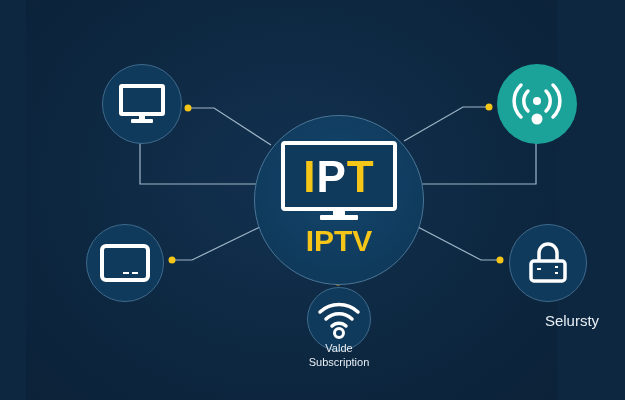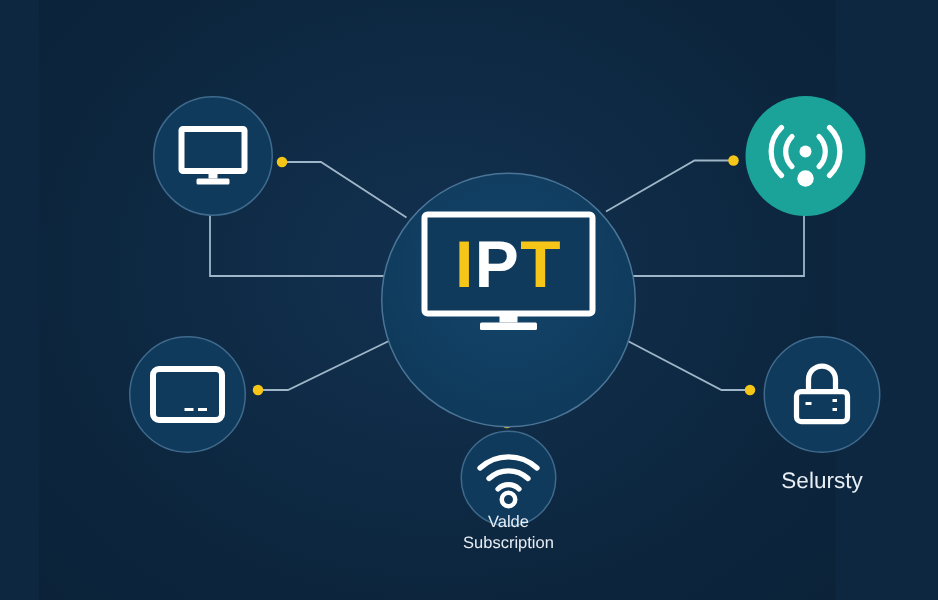--- a/index.html
+++ b/index.html
@@ -44,20 +44,21 @@
   <div class="node dark" style="left:228px;top:115px;width:170px;height:170px;background:radial-gradient(circle at 50% 40%,#14466c 0%,#0f3a5c 70%);border-color:#4a7596;">
   </div>
   <svg style="position:absolute;left:254px;top:140px;" width="118" height="82">
     <rect x="3" y="3" width="112" height="66" rx="2" fill="#0f3a5c" stroke="#ffffff" stroke-width="4"></rect>
     <rect x="53" y="69" width="12" height="6" fill="#ffffff"></rect>
     <rect x="40" y="75" width="38" height="5" rx="1" fill="#ffffff"></rect>
   </svg>
   <div class="center-text" style="left:254px;top:145px;width:118px;height:64px;line-height:64px;font-size:44px;letter-spacing:1px;">
     <span style="color:#f5c518;">I</span><span style="color:#ffffff;">P</span><span style="color:#f5c518;">T</span>
   </div>
+  <div class="center-text" style="left:254px;top:224px;width:118px;font-size:30px;color:#f5c518;">IPTV</div>
 
   <div class="node dark" style="left:76px;top:64px;width:80px;height:80px;">
     <svg width="48" height="42">
       <rect x="3" y="3" width="42" height="28" rx="1" fill="none" stroke="#ffffff" stroke-width="4"></rect>
       <rect x="21" y="31" width="6" height="5" fill="#ffffff"></rect>
       <rect x="13" y="36" width="22" height="4" rx="1" fill="#ffffff"></rect>
     </svg>
   </div>
 
   <div class="node teal" style="left:471px;top:64px;width:80px;height:80px;">
@@ -83,21 +84,21 @@
 
   <div class="node dark" style="left:483px;top:224px;width:78px;height:78px;">
     <svg width="40" height="44">
       <path d="M11 20 V12 A9 9 0 0 1 29 12 V20" fill="none" stroke="#ffffff" stroke-width="3.5"></path>
       <rect x="3" y="20" width="34" height="20" rx="3" fill="none" stroke="#ffffff" stroke-width="3.5"></rect>
       <rect x="9" y="27" width="4" height="2" fill="#ffffff"></rect>
       <rect x="27" y="25" width="3" height="2" fill="#ffffff"></rect>
       <rect x="27" y="31" width="3" height="2" fill="#ffffff"></rect>
     </svg>
   </div>
-  <div class="label" style="left:472px;top:312px;width:100px;font-size:15px;">Selursty</div>
+  <div class="label" style="left:496px;top:312px;width:100px;font-size:15px;">Selursty</div>
 
   <div class="node dark" style="left:281px;top:287px;width:64px;height:64px;">
     <svg width="46" height="42">
       <g fill="none" stroke="#ffffff" stroke-width="3.5" stroke-linecap="round">
         <path d="M4 14 A28 28 0 0 1 42 14"></path>
         <path d="M10 21 A19 19 0 0 1 36 21"></path>
         <path d="M16 28 A10 10 0 0 1 30 28"></path>
       </g>
       <circle cx="23" cy="35" r="4.5" fill="none" stroke="#ffffff" stroke-width="3"></circle>
     </svg>

